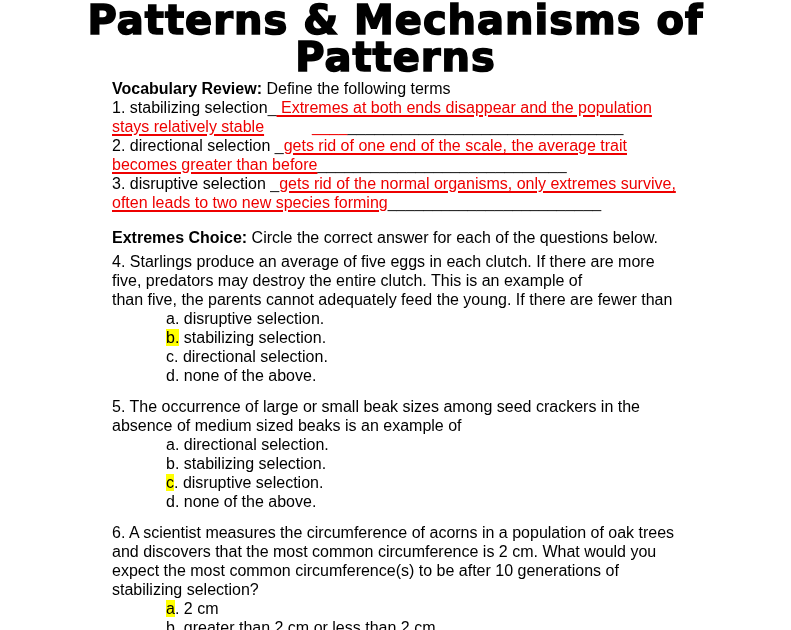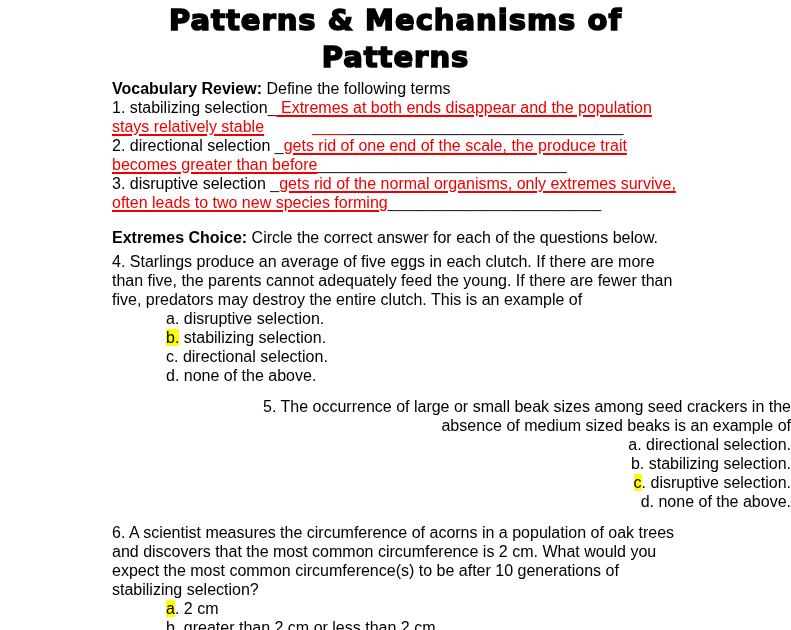--- a/index.html
+++ b/index.html
@@ -9,21 +9,21 @@
     background:#ffffff;
     overflow:hidden;
     font-family:"Liberation Sans", sans-serif;
     color:#000;
   }
   #title{
     margin-top:2px;
     text-align:center;
     font-family:"DejaVu Sans", sans-serif;
     font-weight:bold;
-    font-size:29px;
+    font-size:40px;
     line-height:37px;
     letter-spacing:1px;
     -webkit-text-stroke:1.6px #000;
   }
   #doc{
     padding-left:112px;
     padding-top:3px;
     font-size:16px;
     line-height:19px;
   }
@@ -46,40 +46,40 @@
   </div>
   <div id="doc">
       <div>
         <div class="line"><span class="s-b">Vocabulary Review:</span><span class="s-n"> Define the following terms</span></div>
       </div>
       <div>
         <div class="line"><span class="s-n">1. stabilizing selection</span><span class="s-ub">_</span><span class="s-r"> Extremes at both ends disappear and the population</span></div>
         <div class="line"><span class="s-r">stays relatively stable</span><span class="s-ur">____</span><span class="s-ub">_______________________________</span></div>
       </div>
       <div>
-        <div class="line"><span class="s-n">2. directional selection </span><span class="s-ub">_</span><span class="s-r">gets rid of one end of the scale, the produce trait</span></div>
+        <div class="line"><span class="s-n">2. directional selection </span><span class="s-ub">_</span><span class="s-r">gets rid of one end of the scale, the average trait</span></div>
         <div class="line"><span class="s-r">becomes greater than before</span><span class="s-ub">____________________________</span></div>
       </div>
       <div>
         <div class="line"><span class="s-n">3. disruptive selection </span><span class="s-ub">_</span><span class="s-r">gets rid of the normal organisms, only extremes survive,</span></div>
         <div class="line"><span class="s-r">often leads to two new species forming</span><span class="s-ub">________________________</span></div>
       </div>
       <div style="margin-top: 16px;">
         <div class="line"><span class="s-b">Extremes Choice:</span><span class="s-n"> Circle the correct answer for each of the questions below.</span></div>
       </div>
       <div style="margin-top: 5px;">
         <div class="line"><span class="s-n">4. Starlings produce an average of five eggs in each clutch. If there are more</span></div>
+        <div class="line"><span class="s-n">five, predators may destroy the entire clutch. This is an example of</span></div>
         <div class="line"><span class="s-n">than five, the parents cannot adequately feed the young. If there are fewer than</span></div>
-        <div class="line"><span class="s-n">five, predators may destroy the entire clutch. This is an example of</span></div>
         <div class="line opt"><span class="s-n">a. disruptive selection.</span></div>
         <div class="line opt"><span class="s-h">b.</span><span class="s-n"> stabilizing selection.</span></div>
         <div class="line opt"><span class="s-n">c. directional selection.</span></div>
         <div class="line opt"><span class="s-n">d. none of the above.</span></div>
       </div>
-      <div style="margin-top: 12px; text-align: right;">
+      <div style="margin-top: 12px;">
         <div class="line"><span class="s-n">5. The occurrence of large or small beak sizes among seed crackers in the</span></div>
         <div class="line"><span class="s-n">absence of medium sized beaks is an example of</span></div>
         <div class="line opt"><span class="s-n">a. directional selection.</span></div>
         <div class="line opt"><span class="s-n">b. stabilizing selection.</span></div>
         <div class="line opt"><span class="s-h">c</span><span class="s-n">. disruptive selection.</span></div>
         <div class="line opt"><span class="s-n">d. none of the above.</span></div>
       </div>
       <div style="margin-top: 12px;">
         <div class="line"><span class="s-n">6. A scientist measures the circumference of acorns in a population of oak trees</span></div>
         <div class="line"><span class="s-n">and discovers that the most common circumference is 2 cm. What would you</span></div>

